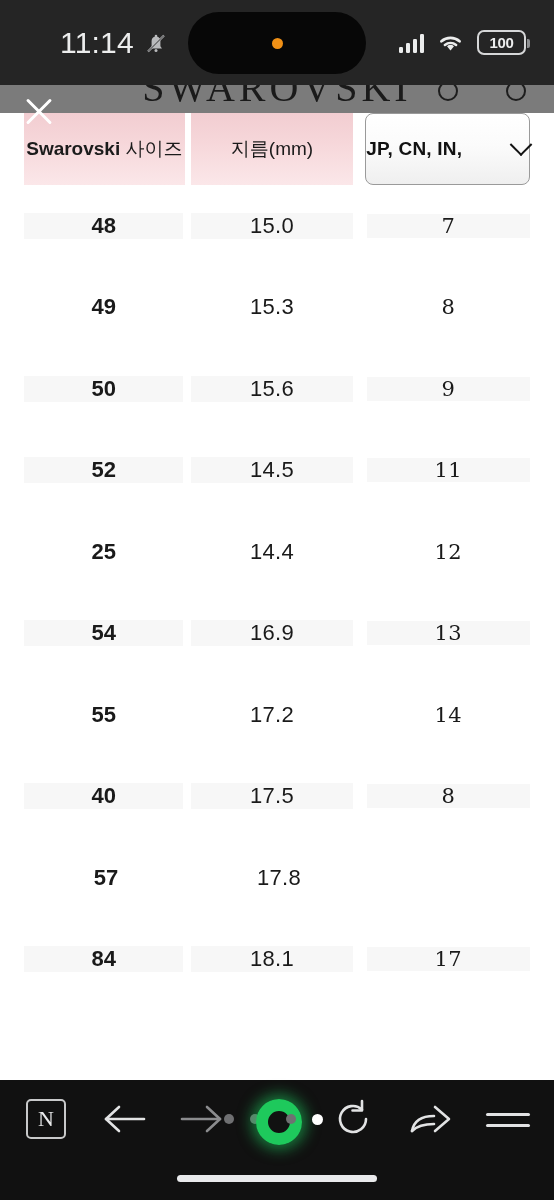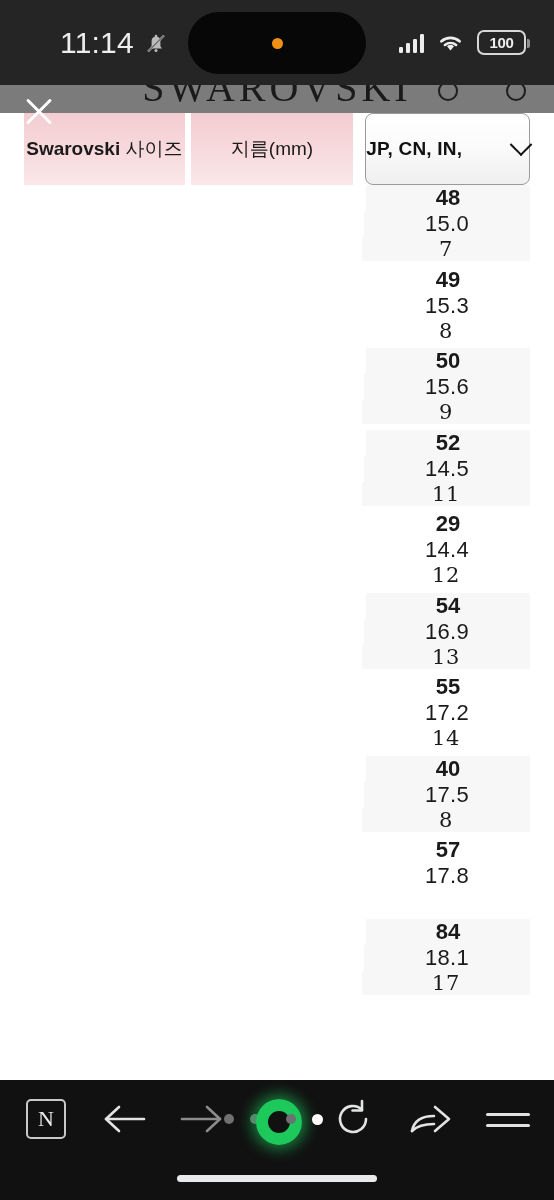--- a/index.html
+++ b/index.html
@@ -150,22 +150,22 @@
   }
   .th-label-bold { font-weight:700; }
   .th-label-normal { font-weight:400; }
 
   
   .tbody { position:relative; }
   .tr {
     display:flex;
     height:81.5px;
     padding:0 24px;
-    align-items:flex-end;
-    flex-direction:column;
+    gap:8px;
+    align-items:center;
   }
   .td {
     display:flex; align-items:center; justify-content:center;
     font-size:21px; color:#1a1a1a;
   }
   .td-1 { width:164px; font-weight:700; font-size:22px; }
   .td-2 { width:166px; font-weight:400; font-size:22px; letter-spacing:0.3px; }
   .td-3 {
     width:168px; margin-left:6px;
     font-family:"DejaVu Serif", serif;
@@ -272,21 +272,21 @@
             <div class="td td-1">50</div>
             <div class="td td-2">15.6</div>
             <div class="td td-3">9</div>
           </div>
           <div class="tr shaded">
             <div class="td td-1">52</div>
             <div class="td td-2">14.5</div>
             <div class="td td-3">11</div>
           </div>
           <div class="tr">
-            <div class="td td-1">29</div>
+            <div class="td td-1">25</div>
             <div class="td td-2">14.4</div>
             <div class="td td-3">12</div>
           </div>
           <div class="tr shaded">
             <div class="td td-1">54</div>
             <div class="td td-2">16.9</div>
             <div class="td td-3">13</div>
           </div>
           <div class="tr">
             <div class="td td-1">55</div>

